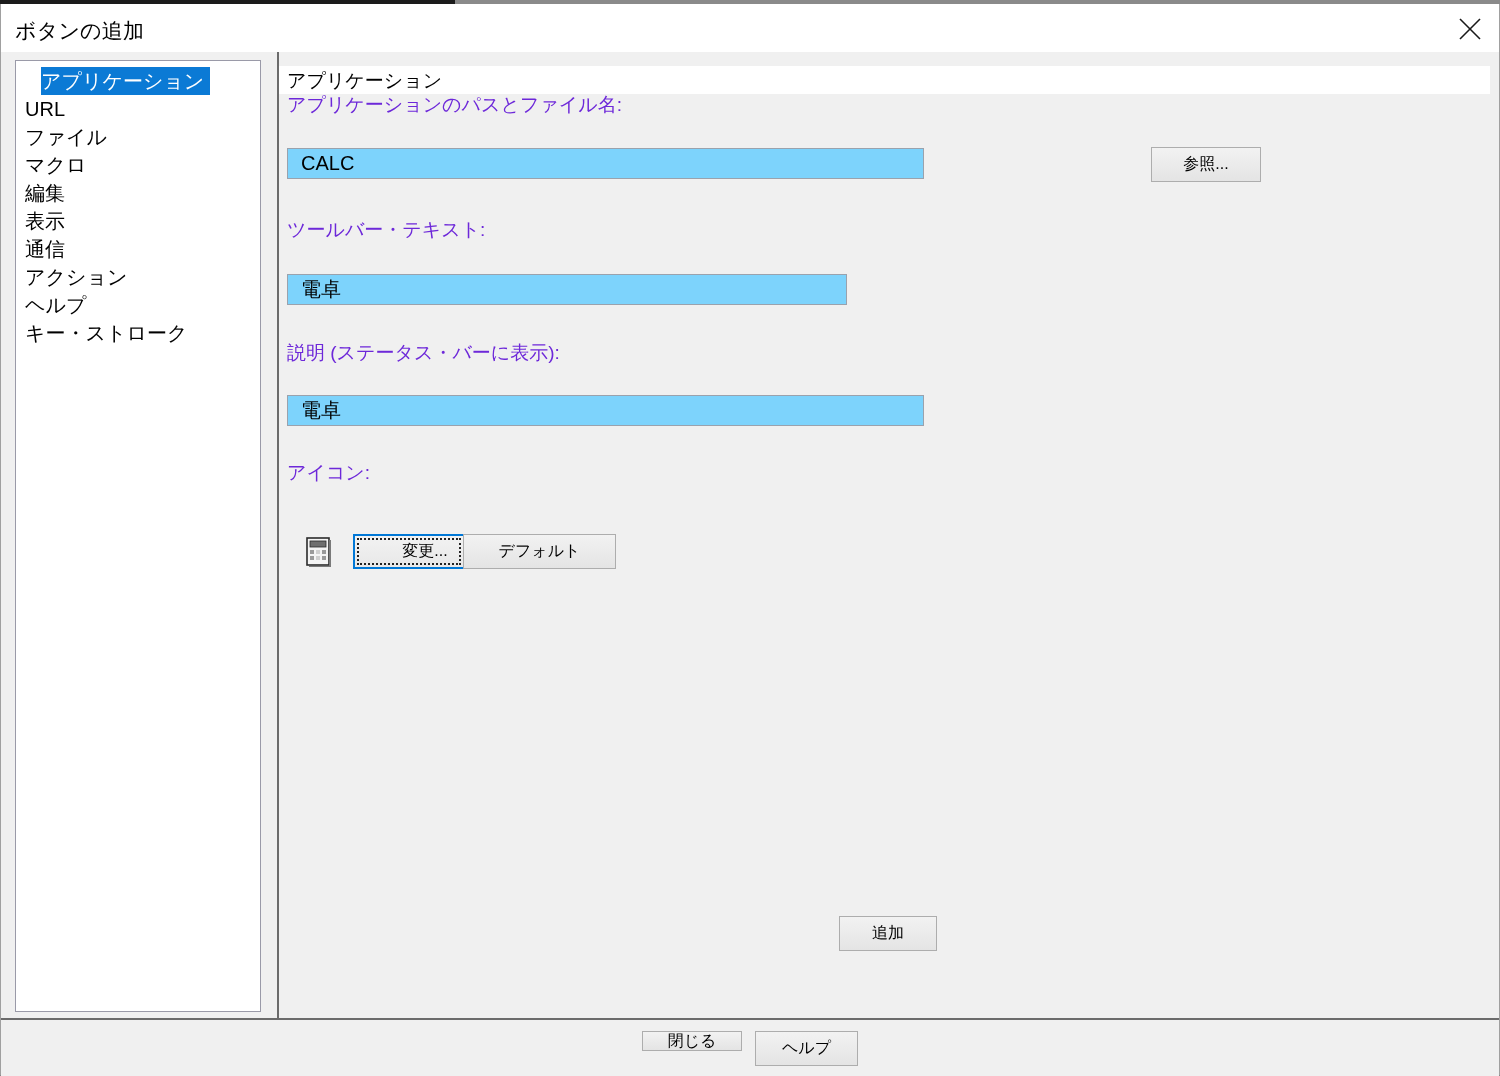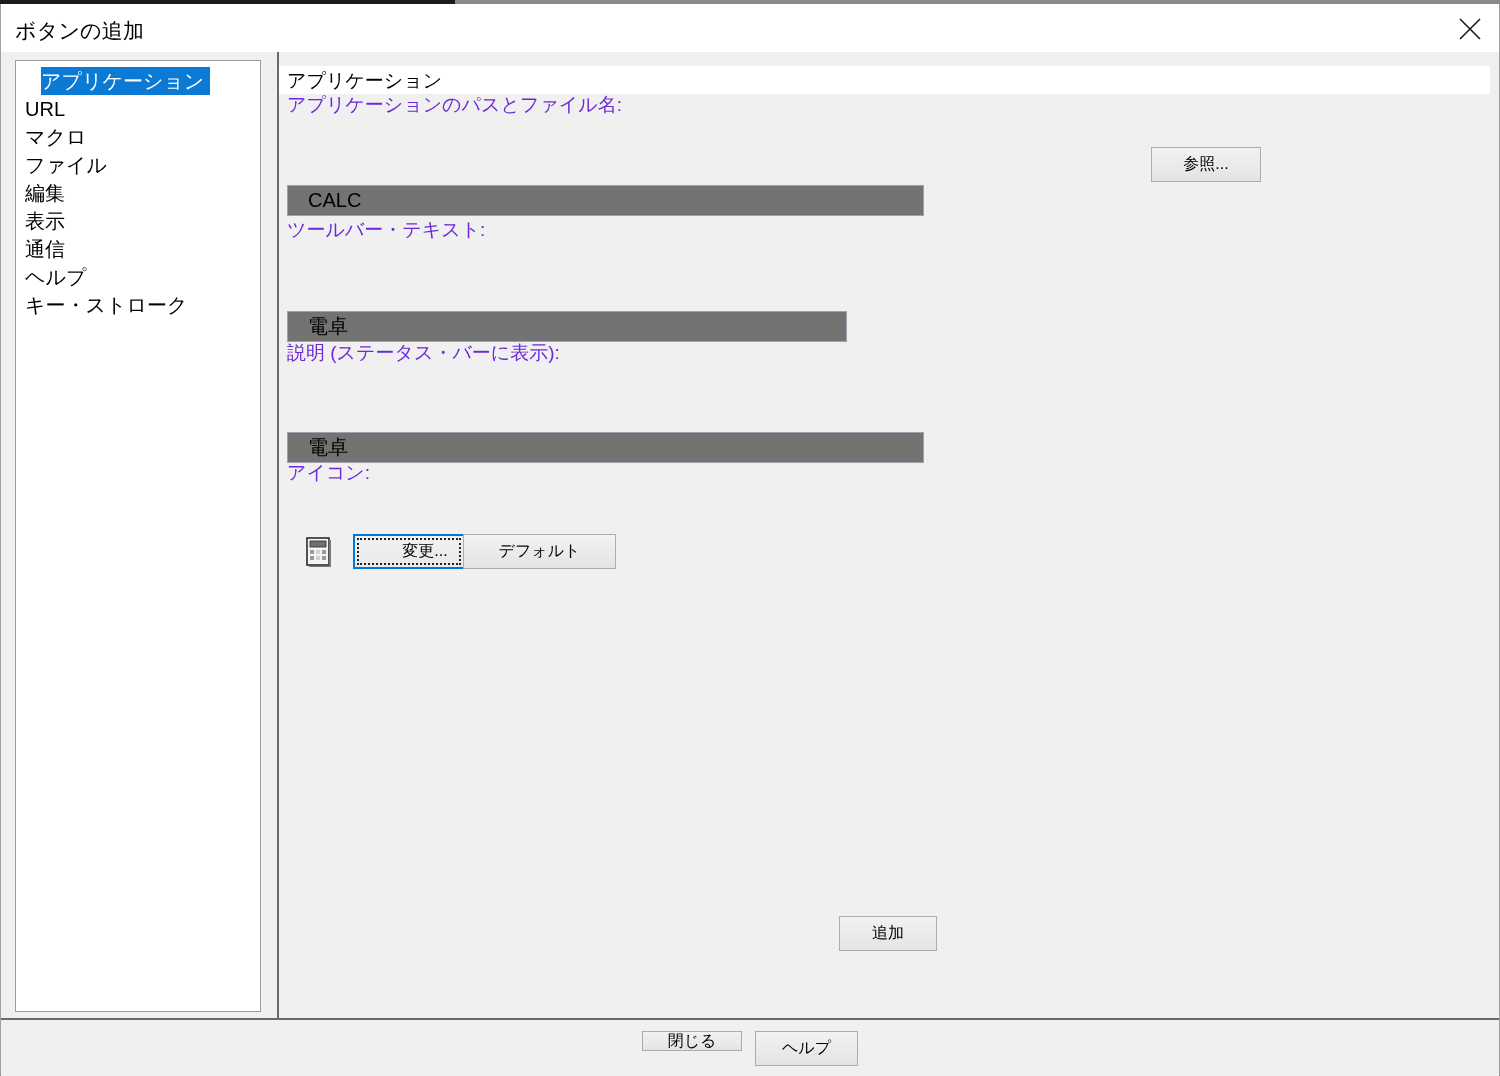--- a/index.html
+++ b/index.html
@@ -156,29 +156,28 @@
   }
 
   .field-label {
     position: absolute;
     font-size: 19px;
     color: #6d28d9;
     white-space: nowrap;
   }
   .text-input {
     position: absolute;
-    background: #737373;
+    background: #7dd3fc;
     border: 1px solid #9aa2ad;
     box-sizing: border-box;
     font-family: "Liberation Sans", "DejaVu Sans", sans-serif;
     font-size: 20px;
     color: #000000;
-    padding: 0 0 0 20px;
+    padding: 0 0 0 13px;
     outline: none;
-    margin-top: 37px;
   }
 
   
   .btn {
     position: absolute;
     background: linear-gradient(to bottom, #f2f2f2 0%, #e4e4e4 100%);
     border: 1px solid #adadad;
     box-sizing: border-box;
     font-family: "Liberation Sans", "DejaVu Sans", sans-serif;
     font-size: 16px;
@@ -240,25 +239,26 @@
     </div>
 
     <div id="content">
 
       <div id="category-list">
         <div class="cat-item-wrap">
           <div style="height:28px;">
             <span class="cat-item selected">アプリケーション</span>
           </div>
           <div class="cat-item">URL</div>
+          <div class="cat-item">ファイル</div>
           <div class="cat-item">マクロ</div>
-          <div class="cat-item">ファイル</div>
           <div class="cat-item">編集</div>
           <div class="cat-item">表示</div>
           <div class="cat-item">通信</div>
+          <div class="cat-item">アクション</div>
           <div class="cat-item">ヘルプ</div>
           <div class="cat-item">キー・ストローク</div>
         </div>
       </div>
 
       <div id="pane-divider"></div>
 
       <div id="right-pane">
 
         <div id="section-band">

